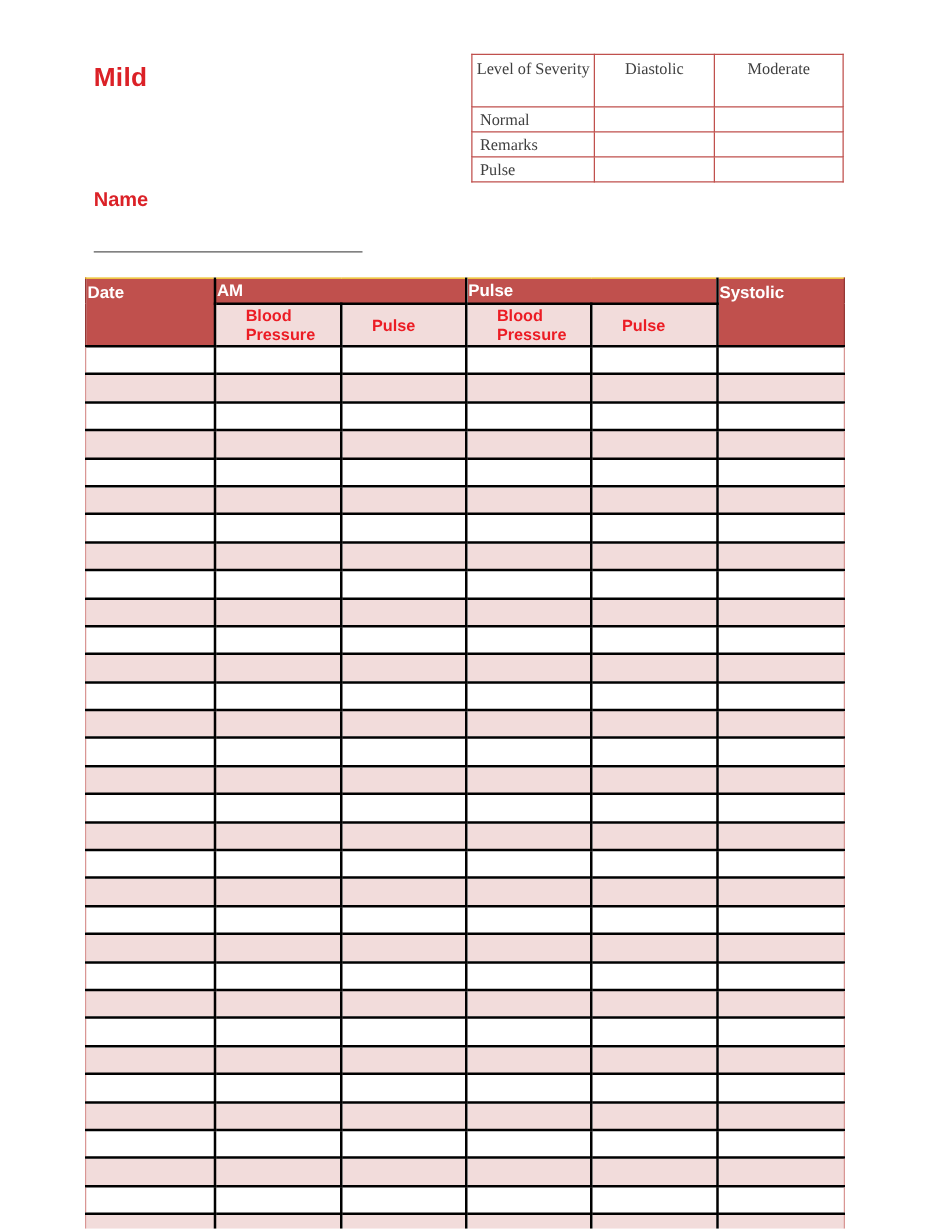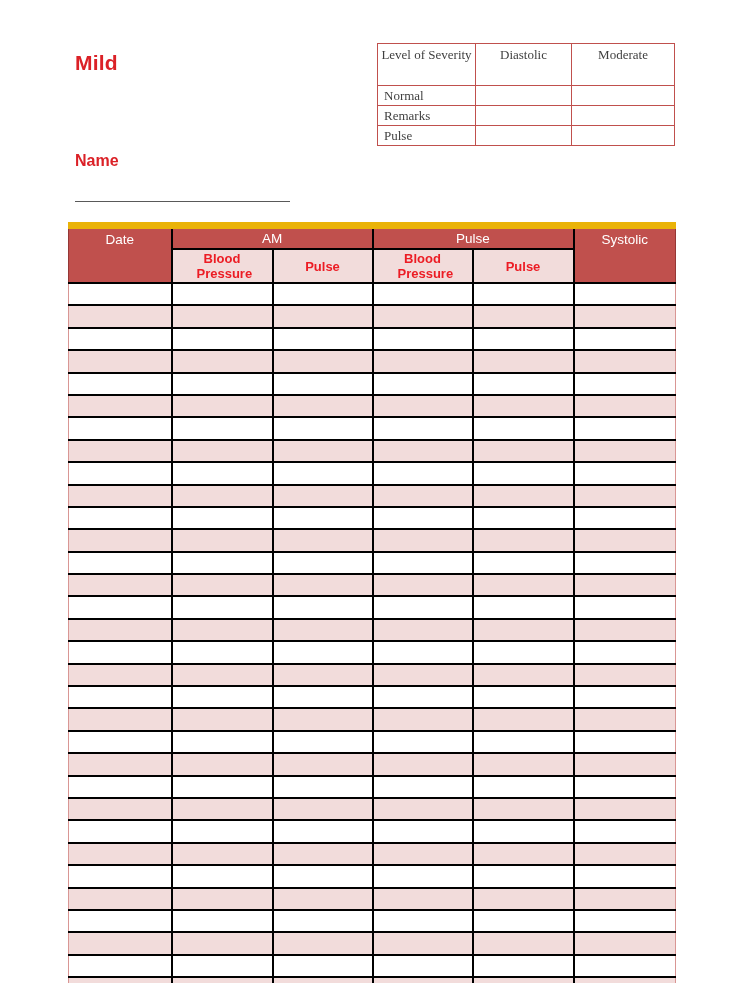--- a/index.html
+++ b/index.html
@@ -69,33 +69,33 @@
     width:607px;
     border-collapse:collapse;table-layout:fixed;
   }
   table.log th, table.log td{
     border:2px solid var(--grid-black,#000);
     overflow:hidden;
   }
   table.log thead tr.top th{
     background:var(--header-fill,#C0504D);
     color:#ffffff;
-    font-size:13.5px;font-weight:normal;
-    height:17px;text-align:center;
-    border-top:7px solid #eab308;
+    font-size:13.5px;font-weight:bold;
+    height:17px;text-align:left;
+    border-top:1px solid #eab308;
   }
   table.log thead th.span2{
     vertical-align:top;padding-top:3px;
   }
   table.log thead tr.sub th{
     background:var(--stripe-fill,#F2DCDB);
     color:var(--subheader-text-red,#EC1C24);
     font-size:13px;font-weight:bold;
     line-height:15px;height:30px;
-    padding:1px 24px;text-align:center;
+    padding:1px 24px;text-align:left;
   }
   table.log thead th:first-child{border-left:1px solid #953735;}
   table.log thead th:last-child{border-right:1px solid #953735;}
   table.log tbody td{
     height:18.4px;background:#ffffff;
   }
   table.log tbody tr:nth-child(even) td{
     background:var(--stripe-fill,#F2DCDB);
   }
   table.log tbody td:first-child{border-left:1px solid var(--outer-border-pink,#D99694);}

